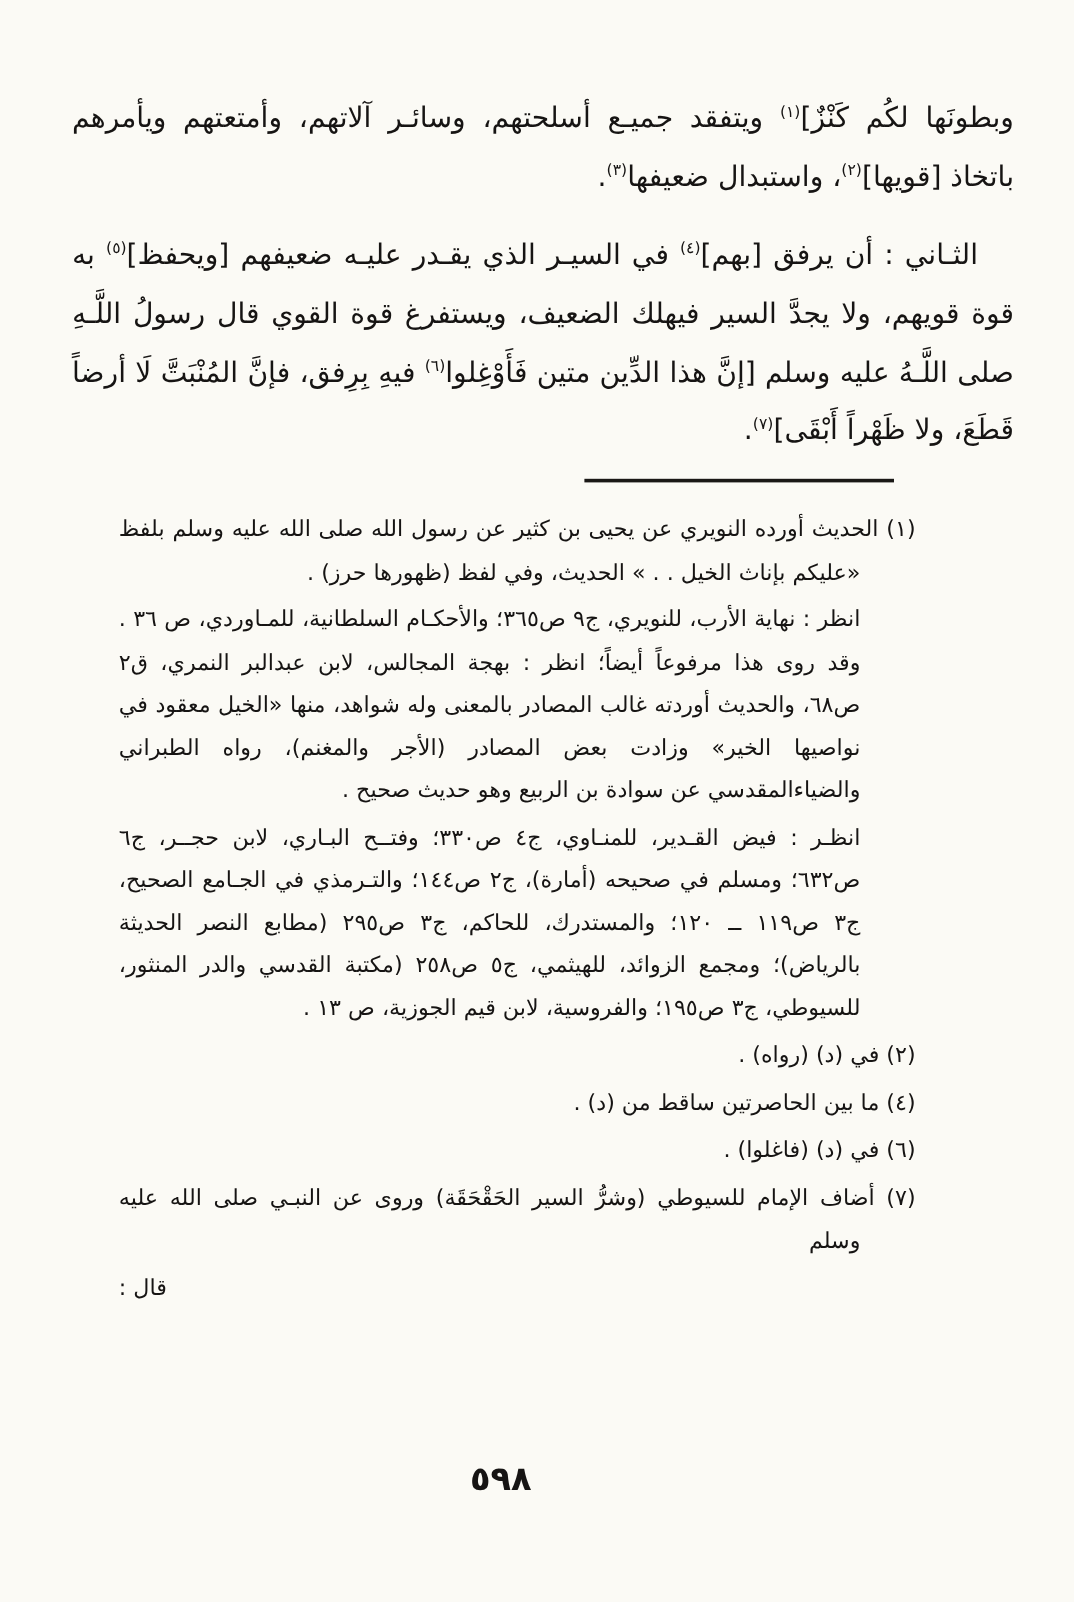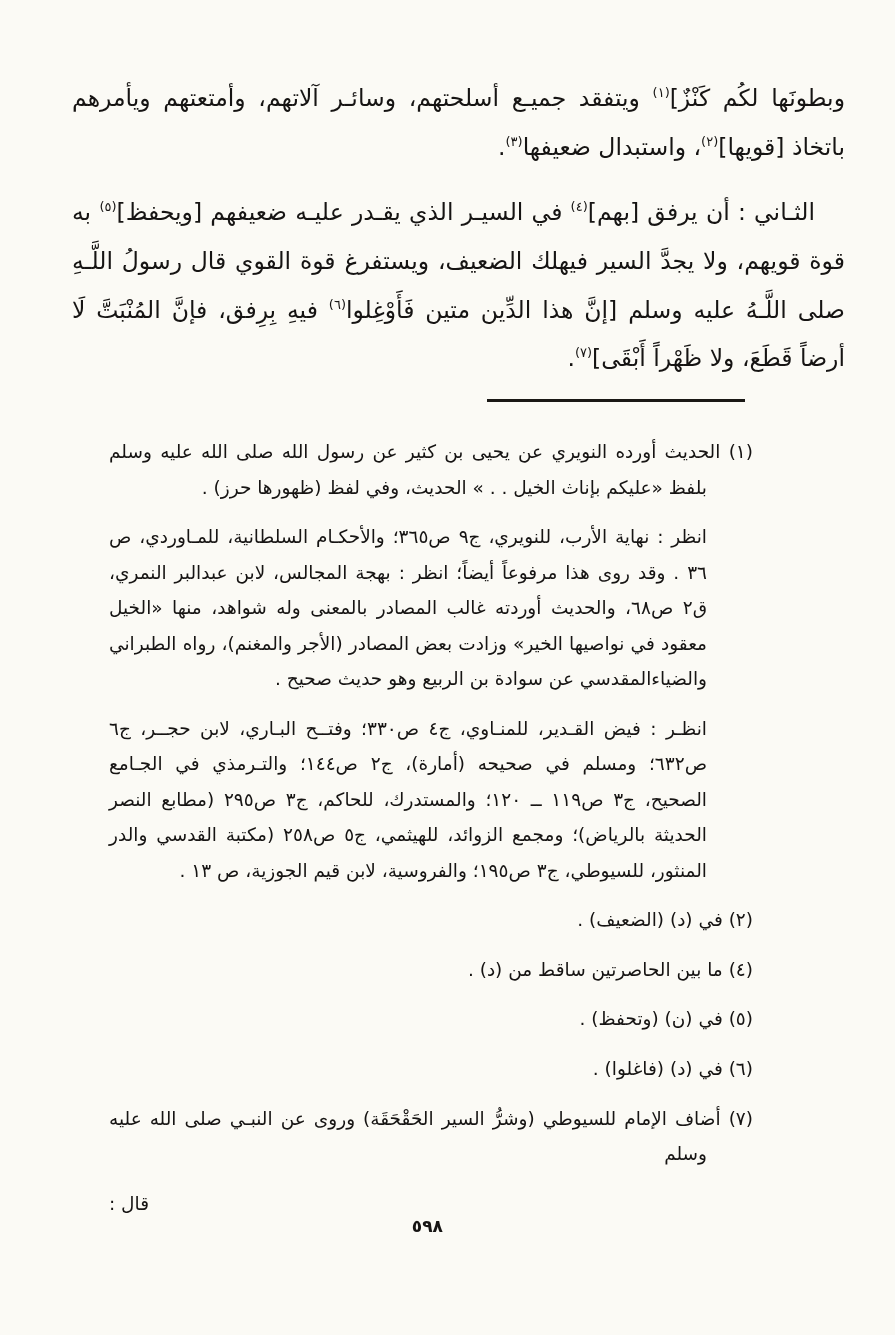--- a/index.html
+++ b/index.html
@@ -14,21 +14,21 @@
     font-family: "DejaVu Sans", sans-serif;
     direction: rtl;
     overflow: hidden;
   }
   .main-text {
     padding: 74px 50px 0 60px;
     font-size: 23.5px;
     line-height: 2.08;
   }
   .para {
-    margin: 0 0 16px 12px;
+    margin: 0 0 16px 0;
     text-align: justify;
   }
   .para.indent { text-indent: 30px; }
   sup.ref {
     font-size: 13px;
     line-height: 0;
     vertical-align: super;
     letter-spacing: 0;
   }
   .separator {
@@ -36,30 +36,30 @@
     height: 3px;
     background: #1a1815;
     margin: 12px 150px 14px auto;
   }
   .footnotes {
     padding: 4px 128px 0 95px;
     font-size: 18.5px;
     line-height: 1.92;
   }
   .fn { padding-right: 46px; margin: 0; }
-  .fn p { margin: 14px; text-align: justify; }
+  .fn p { margin: 4px; text-align: justify; }
   .fn p.first { text-indent: -46px; }
   .fn .num { white-space: nowrap; }
   .fn p.speech { padding-right: 90px; text-align: left; }
   .fn p.quote { margin-left: -30px; }
   .page-number {
     position: absolute;
     top: 1216px;
     right: 452px;
-    font-size: 17px;
+    font-size: 28px;
     font-weight: bold;
     letter-spacing: 3px;
     white-space: nowrap;
   }
 </style>
 </head>
 <body>
 
 <div class="page" dir="rtl" lang="ar">
 
@@ -72,31 +72,28 @@
 
   <section class="footnotes">
 
     <div class="fn">
       <p class="first"><span class="num">(١)</span> <span>الحديث أورده النويري عن يحيى بن كثير عن رسول الله صلى الله عليه وسلم بلفظ «عليكم بإناث الخيل . . » الحديث، وفي لفظ (ظهورها حرز) .</span></p>
       <p class="cont">انظر : نهاية الأرب، للنويري، ج٩ ص٣٦٥؛ والأحكـام السلطانية، للمـاوردي، ص ٣٦ .  وقد روى هذا مرفوعاً أيضاً؛ انظر : بهجة المجالس، لابن عبدالبر النمري، ق٢ ص٦٨، والحديث أوردته غالب المصادر بالمعنى وله شواهد، منها «الخيل معقود في نواصيها الخير» وزادت بعض المصادر (الأجر والمغنم)، رواه الطبراني والضياءالمقدسي عن سوادة بن الربيع وهو حديث صحيح .</p>
       <p class="cont">انظـر : فيض القـدير، للمنـاوي، ج٤ ص٣٣٠؛ وفتــح البـاري، لابن حجــر، ج٦ ص٦٣٢؛ ومسلم في صحيحه (أمارة)، ج٢ ص١٤٤؛ والتـرمذي في الجـامع الصحيح، ج٣ ص١١٩ ــ ١٢٠؛ والمستدرك، للحاكم، ج٣ ص٢٩٥ (مطابع النصر الحديثة بالرياض)؛ ومجمع الزوائد، للهيثمي، ج٥ ص٢٥٨ (مكتبة القدسي والدر المنثور، للسيوطي، ج٣ ص١٩٥؛ والفروسية، لابن قيم الجوزية، ص ١٣ .</p>
     </div>
 
     <div class="fn">
-      <p class="first"><span class="num">(٢)</span> <span>في (د) (الضعيف) .</span></p>
+      <p class="first"><span class="num">(٢)</span> <span>في (د) (رواه) .</span></p>
     </div>
 
 
     <div class="fn">
       <p class="first"><span class="num">(٤)</span> <span>ما بين الحاصرتين ساقط من (د) .</span></p>
     </div>
 
-    <div class="fn">
-      <p class="first"><span class="num">(٥)</span> <span>في (ن) (وتحفظ) .</span></p>
-    </div>
 
     <div class="fn">
       <p class="first"><span class="num">(٦)</span> <span>في (د) (فاغلوا) .</span></p>
     </div>
 
     <div class="fn">
       <p class="first"><span class="num">(٧)</span> <span>أضاف الإمام للسيوطي (وشرُّ السير الحَقْحَقَة) وروى عن النبـي صلى الله عليه وسلم</span></p>
       <p class="speech">قال :</p>
     </div>
 

